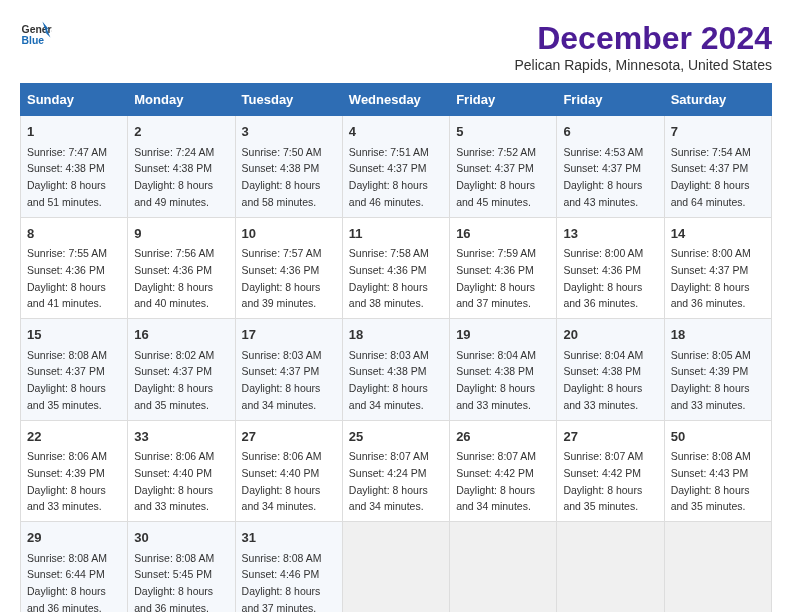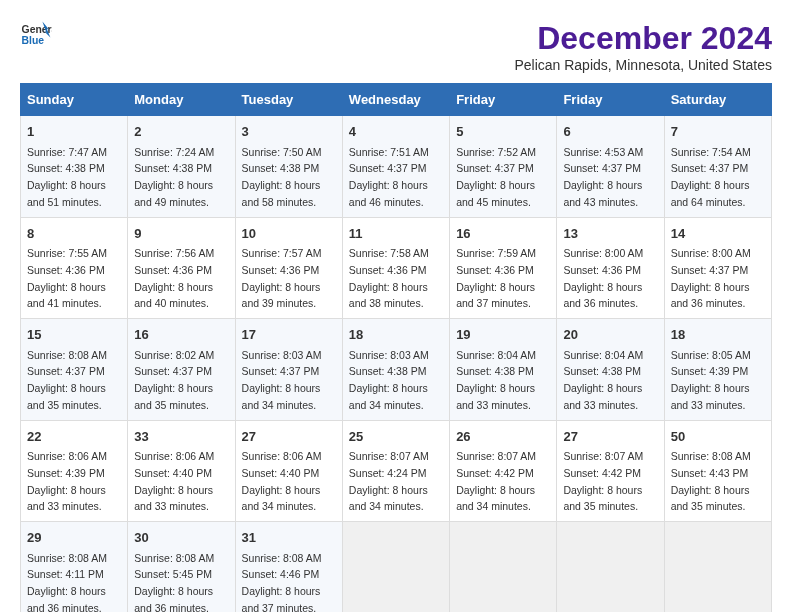--- a/index.html
+++ b/index.html
@@ -144,21 +144,21 @@
       <tr>
         <td><span class="day-num">22</span><span class="cell-text">Sunrise: 8:06 AM</span><br><span class="cell-text">Sunset: 4:39 PM</span><br><span class="cell-text">Daylight: 8 hours</span><br><span class="cell-text">and 33 minutes.</span><br></td>
         <td><span class="day-num">33</span><span class="cell-text">Sunrise: 8:06 AM</span><br><span class="cell-text">Sunset: 4:40 PM</span><br><span class="cell-text">Daylight: 8 hours</span><br><span class="cell-text">and 33 minutes.</span><br></td>
         <td><span class="day-num">27</span><span class="cell-text">Sunrise: 8:06 AM</span><br><span class="cell-text">Sunset: 4:40 PM</span><br><span class="cell-text">Daylight: 8 hours</span><br><span class="cell-text">and 34 minutes.</span><br></td>
         <td><span class="day-num">25</span><span class="cell-text">Sunrise: 8:07 AM</span><br><span class="cell-text">Sunset: 4:24 PM</span><br><span class="cell-text">Daylight: 8 hours</span><br><span class="cell-text">and 34 minutes.</span><br></td>
         <td><span class="day-num">26</span><span class="cell-text">Sunrise: 8:07 AM</span><br><span class="cell-text">Sunset: 4:42 PM</span><br><span class="cell-text">Daylight: 8 hours</span><br><span class="cell-text">and 34 minutes.</span><br></td>
         <td><span class="day-num">27</span><span class="cell-text">Sunrise: 8:07 AM</span><br><span class="cell-text">Sunset: 4:42 PM</span><br><span class="cell-text">Daylight: 8 hours</span><br><span class="cell-text">and 35 minutes.</span><br></td>
         <td><span class="day-num">50</span><span class="cell-text">Sunrise: 8:08 AM</span><br><span class="cell-text">Sunset: 4:43 PM</span><br><span class="cell-text">Daylight: 8 hours</span><br><span class="cell-text">and 35 minutes.</span><br></td>
       </tr>
       <tr>
-        <td><span class="day-num">29</span><span class="cell-text">Sunrise: 8:08 AM</span><br><span class="cell-text">Sunset: 4:11 PM</span><br><span class="cell-text">Daylight: 8 hours</span><br><span class="cell-text">and 36 minutes.</span><br></td>
+        <td><span class="day-num">29</span><span class="cell-text">Sunrise: 8:08 AM</span><br><span class="cell-text">Sunset: 6:44 PM</span><br><span class="cell-text">Daylight: 8 hours</span><br><span class="cell-text">and 36 minutes.</span><br></td>
         <td><span class="day-num">30</span><span class="cell-text">Sunrise: 8:08 AM</span><br><span class="cell-text">Sunset: 5:45 PM</span><br><span class="cell-text">Daylight: 8 hours</span><br><span class="cell-text">and 36 minutes.</span><br></td>
         <td><span class="day-num">31</span><span class="cell-text">Sunrise: 8:08 AM</span><br><span class="cell-text">Sunset: 4:46 PM</span><br><span class="cell-text">Daylight: 8 hours</span><br><span class="cell-text">and 37 minutes.</span><br></td>
         <td class="empty-cell"></td>
         <td class="empty-cell"></td>
         <td class="empty-cell"></td>
         <td class="empty-cell"></td>
       </tr>
     </tbody>
 </table>
 

